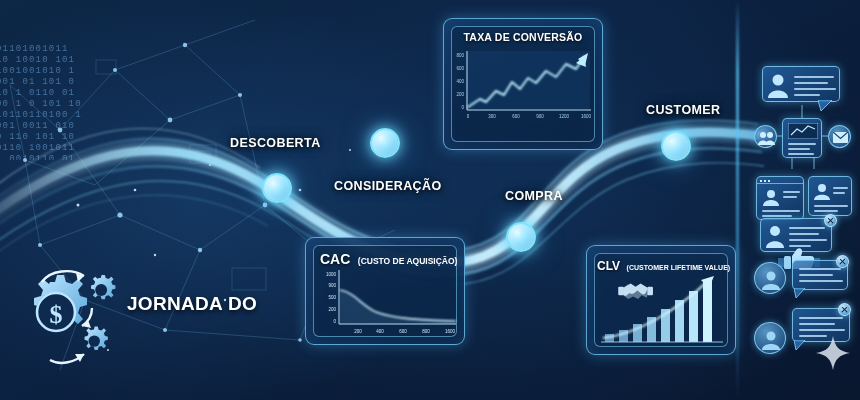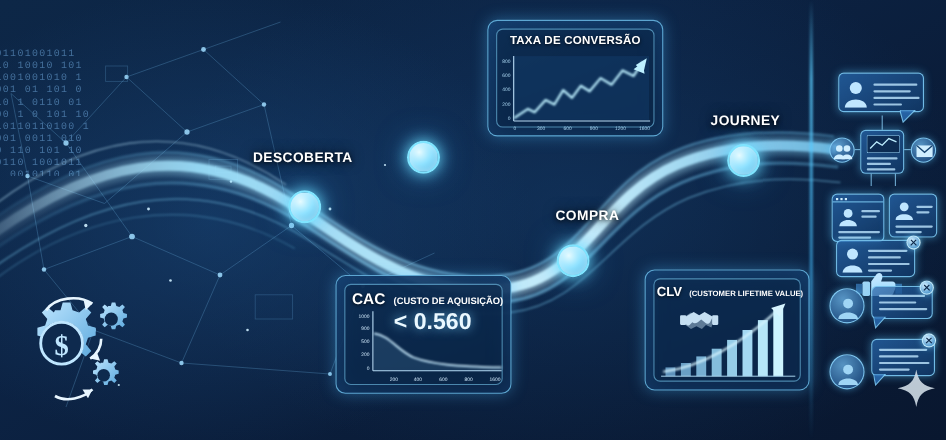--- a/index.html
+++ b/index.html
@@ -247,24 +247,25 @@
     </g>
   </svg>
 
 
   <div class="node" style="left:262px;top:173px"></div>
   <div class="node" style="left:370px;top:128px"></div>
   <div class="node" style="left:506px;top:222px"></div>
   <div class="node" style="left:661px;top:131px"></div>
 
   <div class="stage-label" style="left:230px;top:136px">DESCOBERTA</div>
+  <div class="stage-label" style="left:334px;top:179px">CONSIDERAÇÃO</div>
   <div class="stage-label" style="left:505px;top:189px">COMPRA</div>
-  <div class="stage-label" style="left:646px;top:103px">JOURNEY</div>
-
-  <div class="card" style="left:443px;top:18px;width:160px;height:106px">
+  <div class="stage-label" style="left:646px;top:103px">CUSTOMER</div>
+
+  <div class="card" style="left:443px;top:18px;width:160px;height:132px">
     <div class="card-inner"></div>
     <div class="card-title" style="top:12px;font-size:10.5px;letter-spacing:.2px">TAXA DE CONVERSÃO</div>
 
     <svg style="position:absolute;left:8px;top:30px;width:144px;height:78px">
       <rect x="14" y="2" width="124" height="58" fill="rgba(18,58,104,0.55)"></rect>
 
       <text x="12" y="8" font-size="4.5" fill="#a8d4f0" text-anchor="end" font-family="Liberation Sans">800</text>
       <text x="12" y="21" font-size="4.5" fill="#a8d4f0" text-anchor="end" font-family="Liberation Sans">600</text>
       <text x="12" y="34" font-size="4.5" fill="#a8d4f0" text-anchor="end" font-family="Liberation Sans">400</text>
       <text x="12" y="47" font-size="4.5" fill="#a8d4f0" text-anchor="end" font-family="Liberation Sans">200</text>
@@ -279,21 +280,21 @@
       <text x="88" y="69" font-size="4.5" fill="#a8d4f0" text-anchor="middle" font-family="Liberation Sans">900</text>
       <text x="112" y="69" font-size="4.5" fill="#a8d4f0" text-anchor="middle" font-family="Liberation Sans">1200</text>
       <text x="134" y="69" font-size="4.5" fill="#a8d4f0" text-anchor="middle" font-family="Liberation Sans">1600</text>
 
       <polyline points="16,58 28,50 34,53 44,42 52,46 60,33 68,40 76,29 84,34 94,22 104,28 114,15 124,20 132,8" fill="none" stroke="#bdf0ff" stroke-width="2" stroke-linejoin="round" stroke-linecap="round" filter="url(#soft2)"></polyline>
       <polygon points="132,8 124,14 134,18" fill="#bdf0ff"></polygon>
       <polygon points="136,4 126,10 133,17" fill="#bdf0ff"></polygon>
     </svg>
   </div>
 
-  <div class="card" style="left:305px;top:250px;width:160px;height:108px">
+  <div class="card" style="left:305px;top:237px;width:160px;height:108px">
     <div class="card-inner"></div>
     <div style="position:absolute;left:14px;top:12px;white-space:nowrap">
       <span style="color:#fff;font-size:14px;font-weight:bold;text-shadow:0 1px 3px rgba(0,0,0,.8)">CAC</span>
       <span class="sub" style="color:#fff;font-size:8.5px;margin-left:3px">(CUSTO DE AQUISIÇÃO)</span>
     </div>
 
     <svg style="position:absolute;left:8px;top:30px;width:146px;height:72px">
       <text x="22" y="8" font-size="4.5" fill="#cfe8fb" text-anchor="end" font-family="Liberation Sans">1000</text>
       <text x="22" y="19" font-size="4.5" fill="#cfe8fb" text-anchor="end" font-family="Liberation Sans">900</text>
       <text x="22" y="31" font-size="4.5" fill="#cfe8fb" text-anchor="end" font-family="Liberation Sans">500</text>
@@ -304,21 +305,20 @@
       <text x="44" y="65" font-size="4.5" fill="#cfe8fb" text-anchor="middle" font-family="Liberation Sans">200</text>
       <text x="66" y="65" font-size="4.5" fill="#cfe8fb" text-anchor="middle" font-family="Liberation Sans">400</text>
       <text x="89" y="65" font-size="4.5" fill="#cfe8fb" text-anchor="middle" font-family="Liberation Sans">600</text>
       <text x="112" y="65" font-size="4.5" fill="#cfe8fb" text-anchor="middle" font-family="Liberation Sans">800</text>
       <text x="136" y="65" font-size="4.5" fill="#cfe8fb" text-anchor="middle" font-family="Liberation Sans">1600</text>
 
       <path d="M26 22 C 40 24, 48 38, 62 44 C 78 50, 100 52, 142 53" fill="none" stroke="#cfefff" stroke-width="1.6" filter="url(#soft2)"></path>
       <path d="M26 22 C 40 24, 48 38, 62 44 C 78 50, 100 52, 142 53 L142 56 L26 56 Z" fill="rgba(150,215,255,0.12)"></path>
     </svg>
 
-    <div class="bignum" style="left:52px;top:30px">&lt; 0.560</div>
   </div>
 
   <div class="card" style="left:586px;top:245px;width:150px;height:110px">
     <div class="card-inner"></div>
     <div style="position:absolute;left:10px;top:10px;white-space:nowrap">
       <span style="color:#fff;font-size:12px;font-weight:bold;text-shadow:0 1px 3px rgba(0,0,0,.8)">CLV</span>
       <span class="sub" style="color:#fff;font-size:7px;margin-left:2px">(CUSTOMER LIFETIME VALUE)</span>
     </div>
 
     <svg style="position:absolute;left:10px;top:26px;width:130px;height:76px">
@@ -381,20 +381,21 @@
       <path d="M20 20 C 28 8, 50 6, 62 14"></path>
       <path d="M28 98 C 38 104, 54 100, 62 92"></path>
       <path d="M70 46 C 70 54, 66 60, 60 64"></path>
     </g>
     <polygon points="62,14 54,11 56,20" fill="#e8f6ff"></polygon>
     <polygon points="62,92 53,92 58,100" fill="#e8f6ff"></polygon>
     <polygon points="60,64 66,58 69,66" fill="#e8f6ff"></polygon>
   </svg>
 
   <div id="logo-text">
+    <div>JORNADA DO</div>
   </div>
 
   <div id="right-panel">
     <div class="rp-divider"></div>
 
     <div class="bubble" style="left:26px;top:66px;width:78px;height:36px">
       <svg style="position:absolute;left:4px;top:5px;width:22px;height:26px">
         <circle cx="11" cy="8" r="5.5" fill="#bfe6ff"></circle>
         <path d="M1 26 C1 16, 21 16, 21 26 Z" fill="#bfe6ff"></path>
       </svg>

